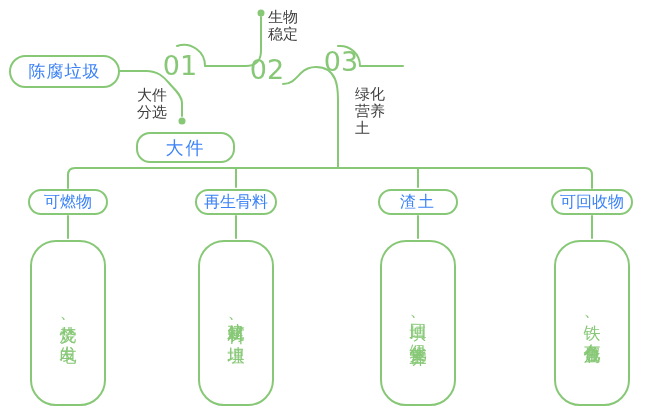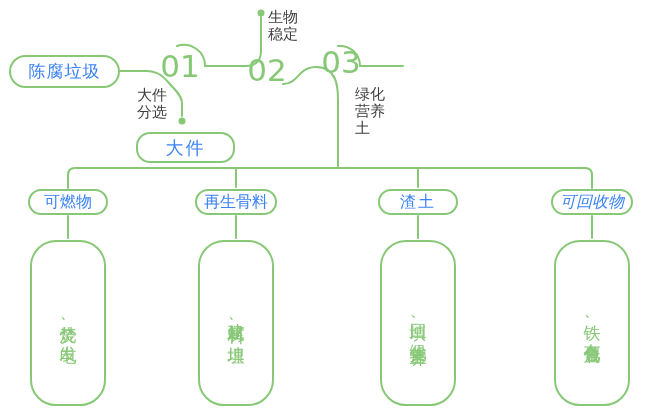--- a/index.html
+++ b/index.html
@@ -11,23 +11,23 @@
   .pill{
     position:absolute;box-sizing:border-box;border:2px solid #87C876;color:#3b82f6;
     display:flex;align-items:center;justify-content:center;background:#fff;z-index:2;
   }
   .src-pill{left:9px;top:55px;width:111px;height:33px;border-radius:17px;font-size:17px;letter-spacing:1px;}
   .out-pill{left:136px;top:132px;width:99px;height:31px;border-radius:14px;font-size:18px;letter-spacing:2px;text-align:center;}
   .cat-pill{top:189px;height:26px;border-radius:13px;font-size:16px;}
   .cat-1{left:28px;width:80px;align-items:center;}
   .cat-2{left:195px;width:82px;}
   .cat-3{left:378px;width:80px;letter-spacing:2px;}
-  .cat-4{left:551px;width:82px;font-style:italic;}
+  .cat-4{left:551px;width:82px;}
   .step-num{
-    position:absolute;color:#87C876;font-size:31px;line-height:28px;width:48px;
+    position:absolute;color:#87C876;font-size:27px;line-height:28px;width:48px;
     text-align:center;z-index:2;font-weight:400;
   }
   .num-1{left:156px;top:52px;}
   .num-2{left:243px;top:56px;}
   .num-3{left:317px;top:48px;}
   .plabel{
     position:absolute;color:#3D3D3D;font-size:15px;line-height:17px;width:34px;
     word-break:break-all;z-index:2;
   }
   .plabel-1{left:137px;top:87px;}

